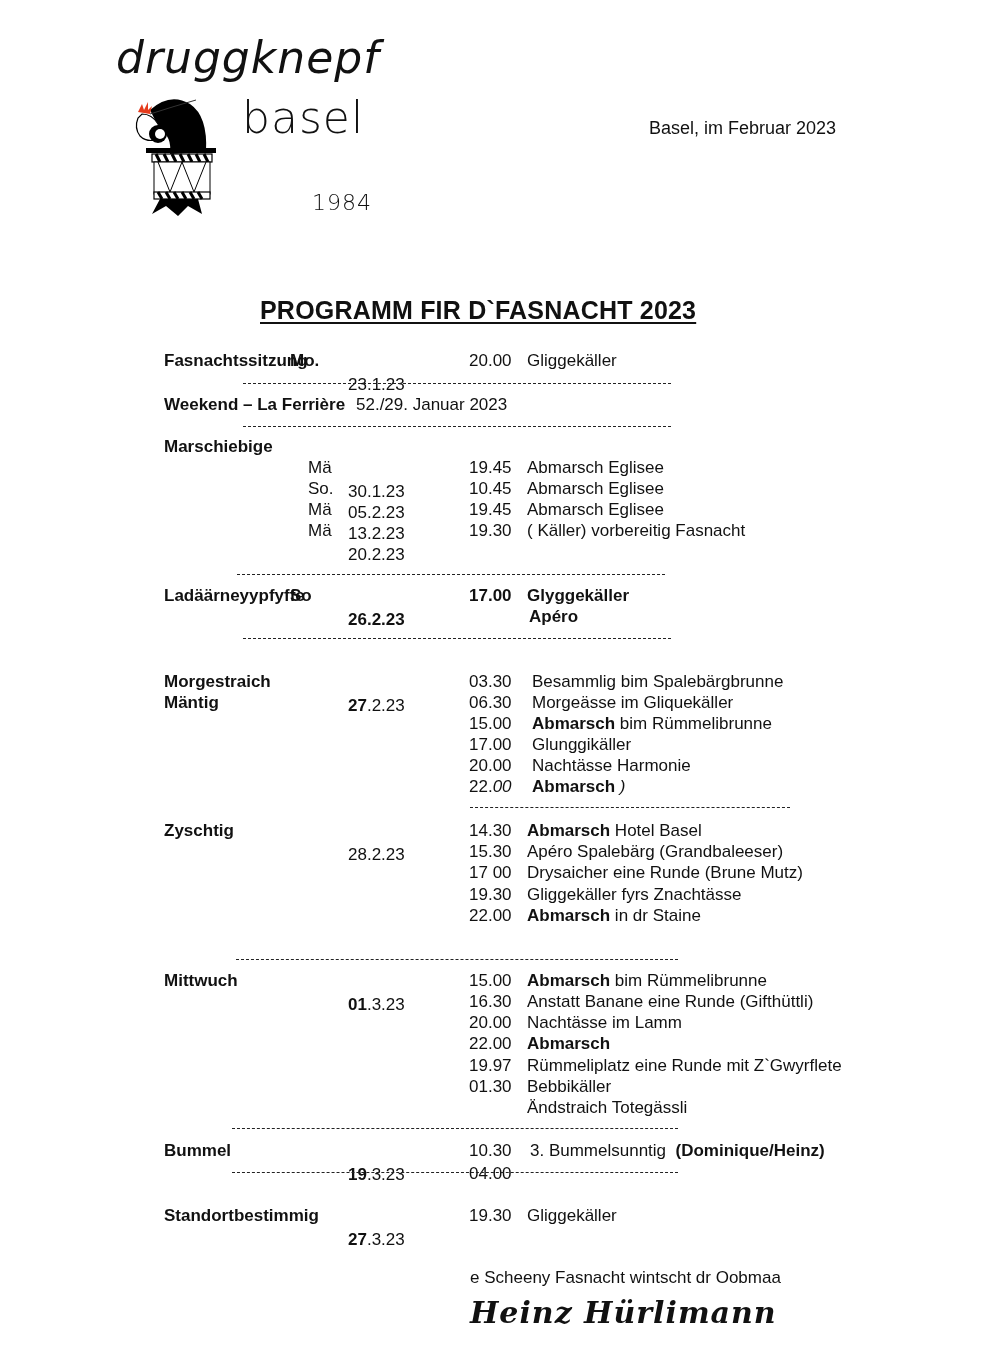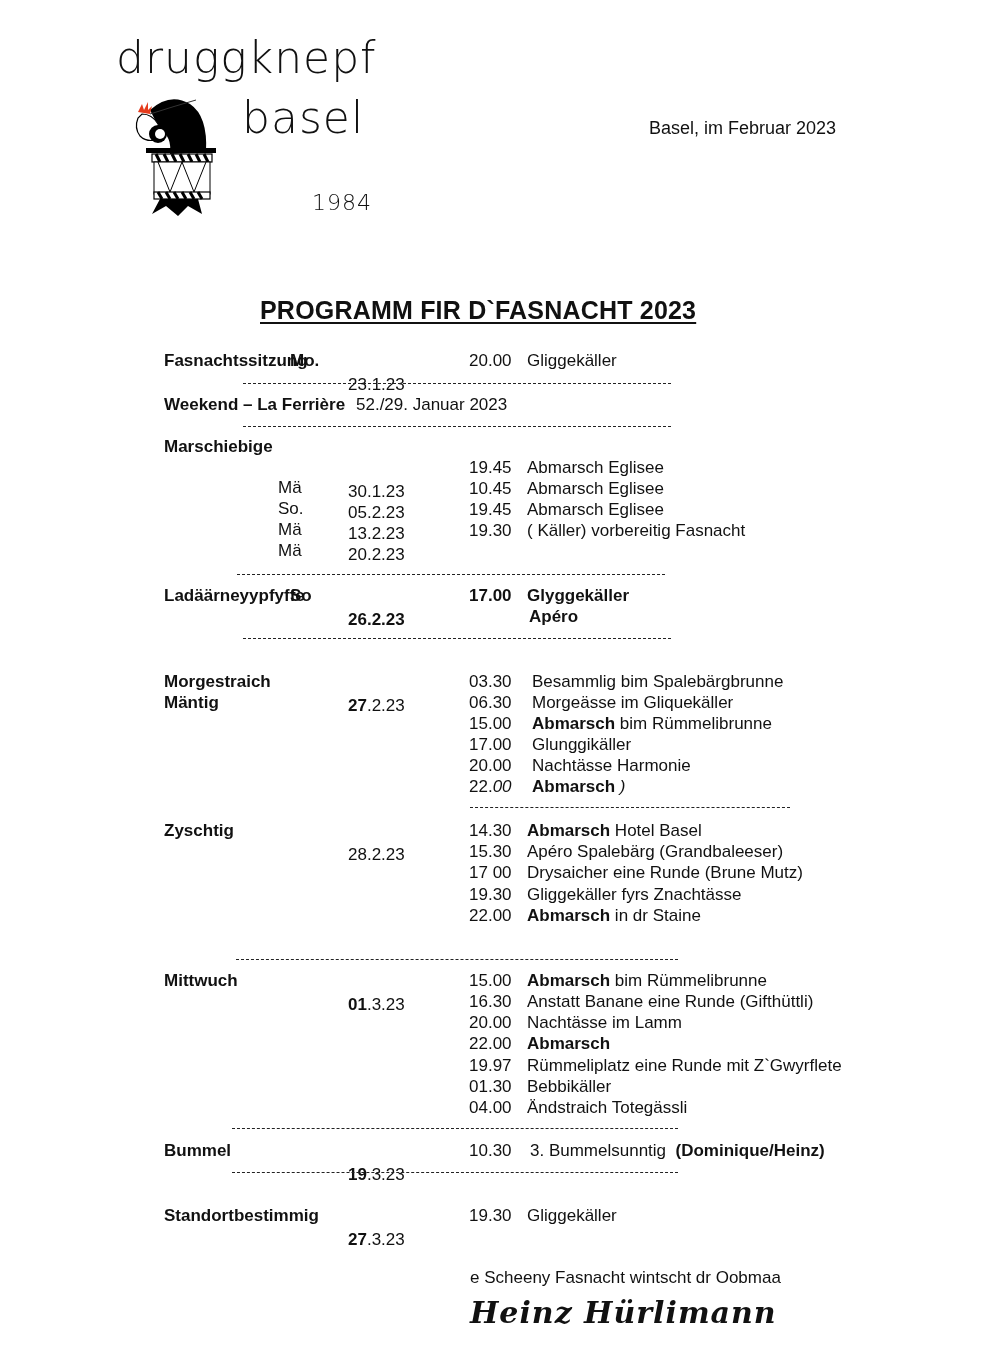--- a/index.html
+++ b/index.html
@@ -1,29 +1,29 @@
 <!DOCTYPE html>
 <html><head>
 <meta charset="utf-8">
 <style>
   html, body { margin: 0; padding: 0; background: #ffffff; }
   body { width: 990px; height: 1353px; position: relative; overflow: hidden;
          font-family: "Liberation Sans", sans-serif; color: #111; }
   .abs { position: absolute; }
   .logo-word { font-family: "DejaVu Sans", sans-serif; font-weight: 200; color: #111; letter-spacing: 1px; }
-  #logo-top { left: 116px; top: 32px; font-size: 44px; }
+  #logo-top { left: 116px; top: 32px; font-size: 44px; font-style: italic; }
   #logo-bottom { left: 242px; top: 92px; font-size: 44px; }
   #logo-year { left: 312px; top: 190px; font-size: 22px; font-weight: 300; letter-spacing: 1px; }
   #logo-figure { left: 130px; top: 92px; width: 112px; height: 124px; }
   #date-line { left: 649px; top: 118px; font-size: 18px; }
   #title { left: 260px; top: 296px; font-size: 25px; font-weight: bold; text-decoration: underline; text-underline-offset: 3px; letter-spacing: 0.2px; text-align: center; }
   .row { position: absolute; font-size: 17px; line-height: 21px; white-space: nowrap; }
   .b { font-weight: bold; }
   .lab { left: 124px; margin-left: 40px; }
-  .day { left: 278px; margin-top: 20px; }
+  .day { left: 308px; }
   .date { left: 348px; margin-top: 24px; }
   .time { left: 469px; }
   .desc { left: 527px; }
   .desc2 { left: 532px; }
   .dash { position: absolute; height: 0; border-top: 1.5px dashed #222; }
   #signature { left: 470px; top: 1295px; font-family: "DejaVu Serif", serif; font-style: italic; font-weight: bold; font-size: 30px; letter-spacing: 1px; }
   #greeting { left: 470px; top: 1268px; font-size: 17px; }
   i.t { font-style: italic; }
 </style>
 </head>
@@ -196,21 +196,21 @@
   </div>
   <div>
     <span class="row time" style="top:1055px">19.97</span>
     <span class="row desc" style="top:1055px">Rümmeliplatz eine Runde mit Z`Gwyrflete</span>
   </div>
   <div>
     <span class="row time" style="top:1076px">01.30</span>
     <span class="row desc" style="top:1076px">Bebbikäller</span>
   </div>
   <div>
-    <span class="row time" style="top:1097px">04.00</span>
+    <span class="row time" style="top:1163px">04.00</span>
     <span class="row desc" style="top:1097px">Ändstraich Totegässli</span>
   </div>
 </div>
 <div class="dash" style="top:1128px;left:232px;width:446px"></div>
 
 <div>
   <span class="row lab b" style="top:1140px">Bummel</span>
   <span class="row date" style="top:1140px"><b>19</b><span>.3.23</span></span>
   <span class="row time" style="top:1140px">10.30</span>
   <span class="row" style="top:1140px;left:530px"><span>3. Bummelsunntig</span>&nbsp;&nbsp;<b>(Dominique/Heinz)</b></span>

